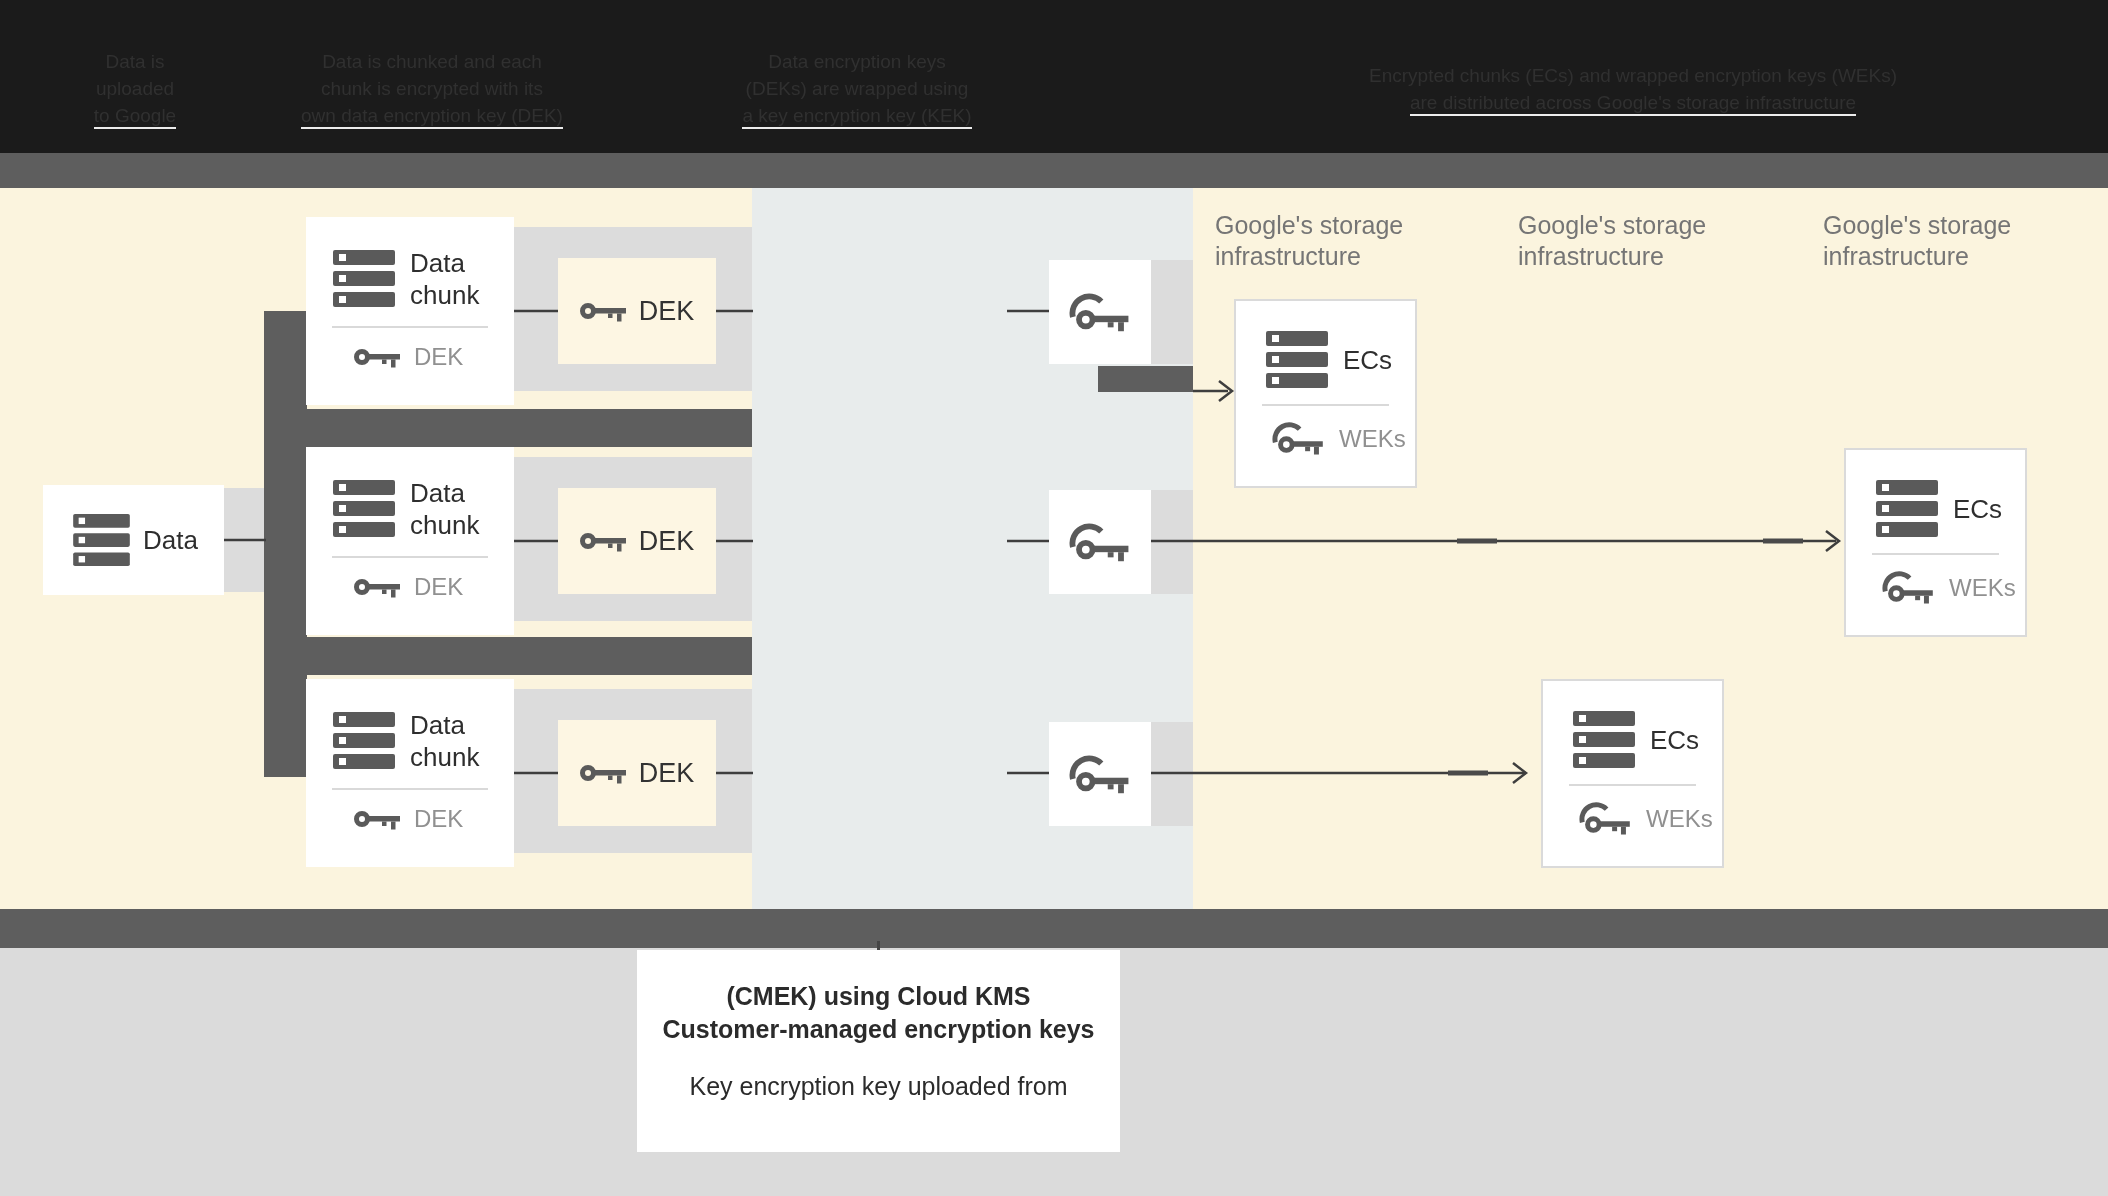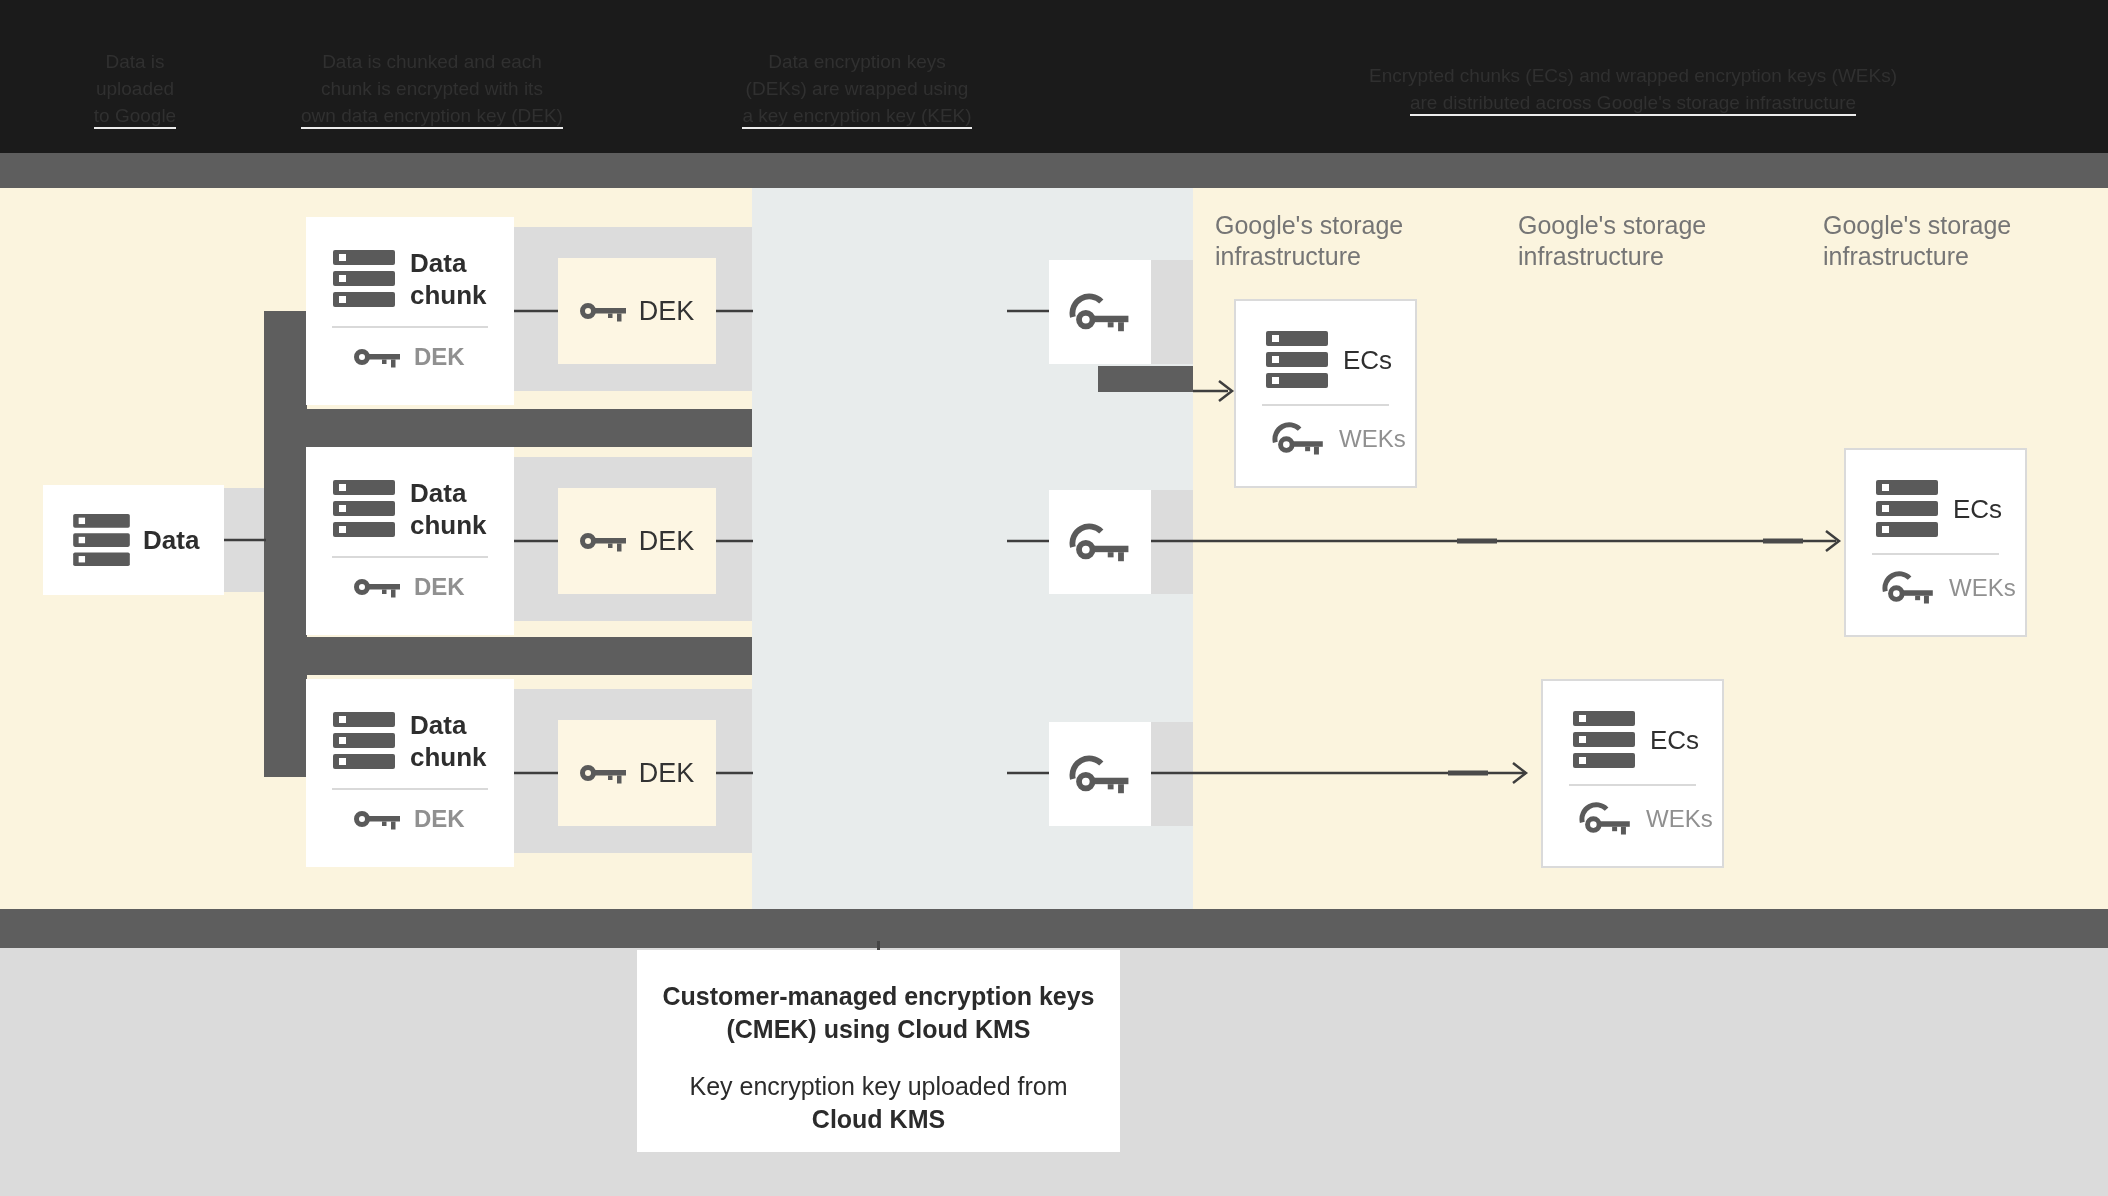--- a/index.html
+++ b/index.html
@@ -18,21 +18,21 @@
   
   .diagram{position:absolute;left:0;top:188px;width:2108px;height:721px;}
   .zone{position:absolute;top:0;height:721px;}
   .zone-left{left:0;width:752px;background:#fbf4de;}
   .zone-mid{left:752px;width:441px;background:#e8ecec;}
   .zone-right{left:1193px;width:915px;background:#fbf4de;}
   
   .litband{position:absolute;background:#dcdcdc;}
   .darkfill{position:absolute;background:#5e5e5e;}
   
-  .wbox{position:absolute;background:#fff;font-weight:bold;}
+  .wbox{position:absolute;background:#fff;}
   .chunk{width:208px;height:188px;}
   .databox{width:181px;height:110px;display:flex;align-items:center;gap:13px;padding-left:30px;box-sizing:border-box;}
   .keysq{width:102px;height:104px;display:flex;align-items:center;justify-content:center;}
   .ecsbox{width:183px;height:189px;border:2px solid #dadada;box-sizing:border-box;background:#fff;position:absolute;}
   .dekbox{position:absolute;width:158px;height:106px;background:#fdf6e3;display:flex;align-items:center;justify-content:center;gap:13px;}
   .kekbox{position:absolute;width:176px;height:104px;background:#e4f1ea;border:2px solid #cee7da;box-sizing:border-box;display:flex;align-items:center;justify-content:center;gap:13px;}
   .box-top{display:flex;align-items:center;gap:15px;padding:30px 0 0 27px;}
   .divider{height:2px;background:#d9d9d9;margin:15px 26px 0 26px;}
   .box-bottom{display:flex;align-items:center;gap:14px;padding:15px 0 0 48px;}
   .lbl{font-size:26px;line-height:32px;color:#2e2e2e;}
@@ -407,20 +407,19 @@
         <span class="lbl-gray">WEKs</span>
       </div>
     </div>
   </div>
 
   <div class="band band-bottom"></div>
   <div class="bottom-area"></div>
   <div class="notch"></div>
 
   <div class="caption">
+    <div class="b">(CMEK) using Cloud KMS</div>
     <div class="b">Customer-managed encryption keys</div>
-    <div class="b">(CMEK) using Cloud KMS</div>
     <div class="gap"></div>
     <div>Key encryption key uploaded from</div>
-    <div class="b">Cloud KMS</div>
   </div>
 
 </div>
 
 </body></html>

